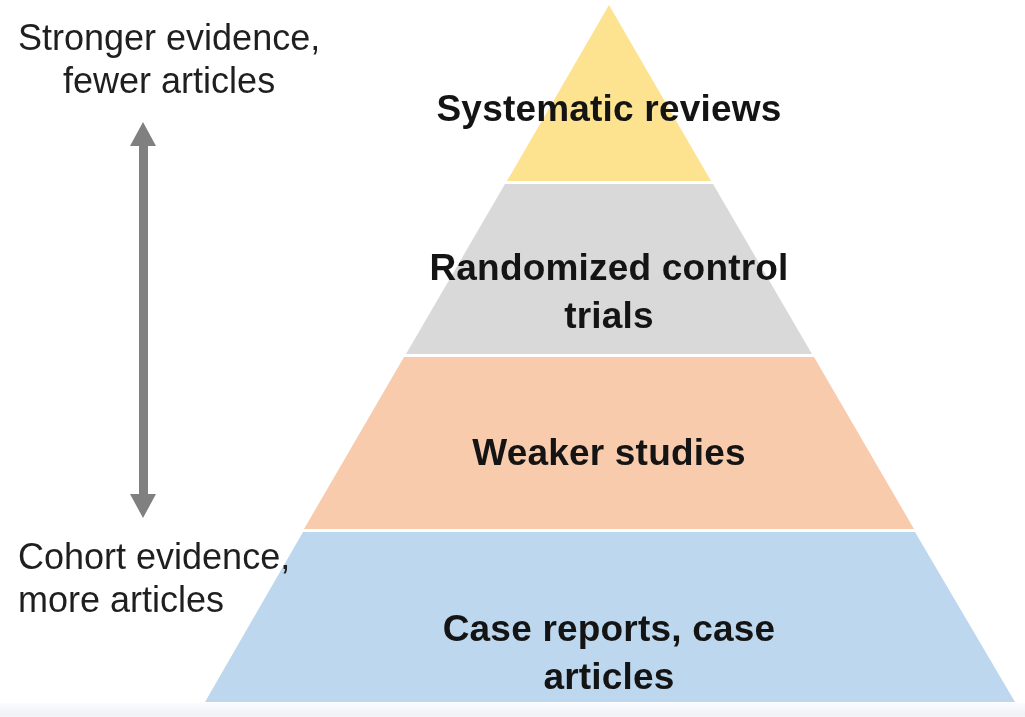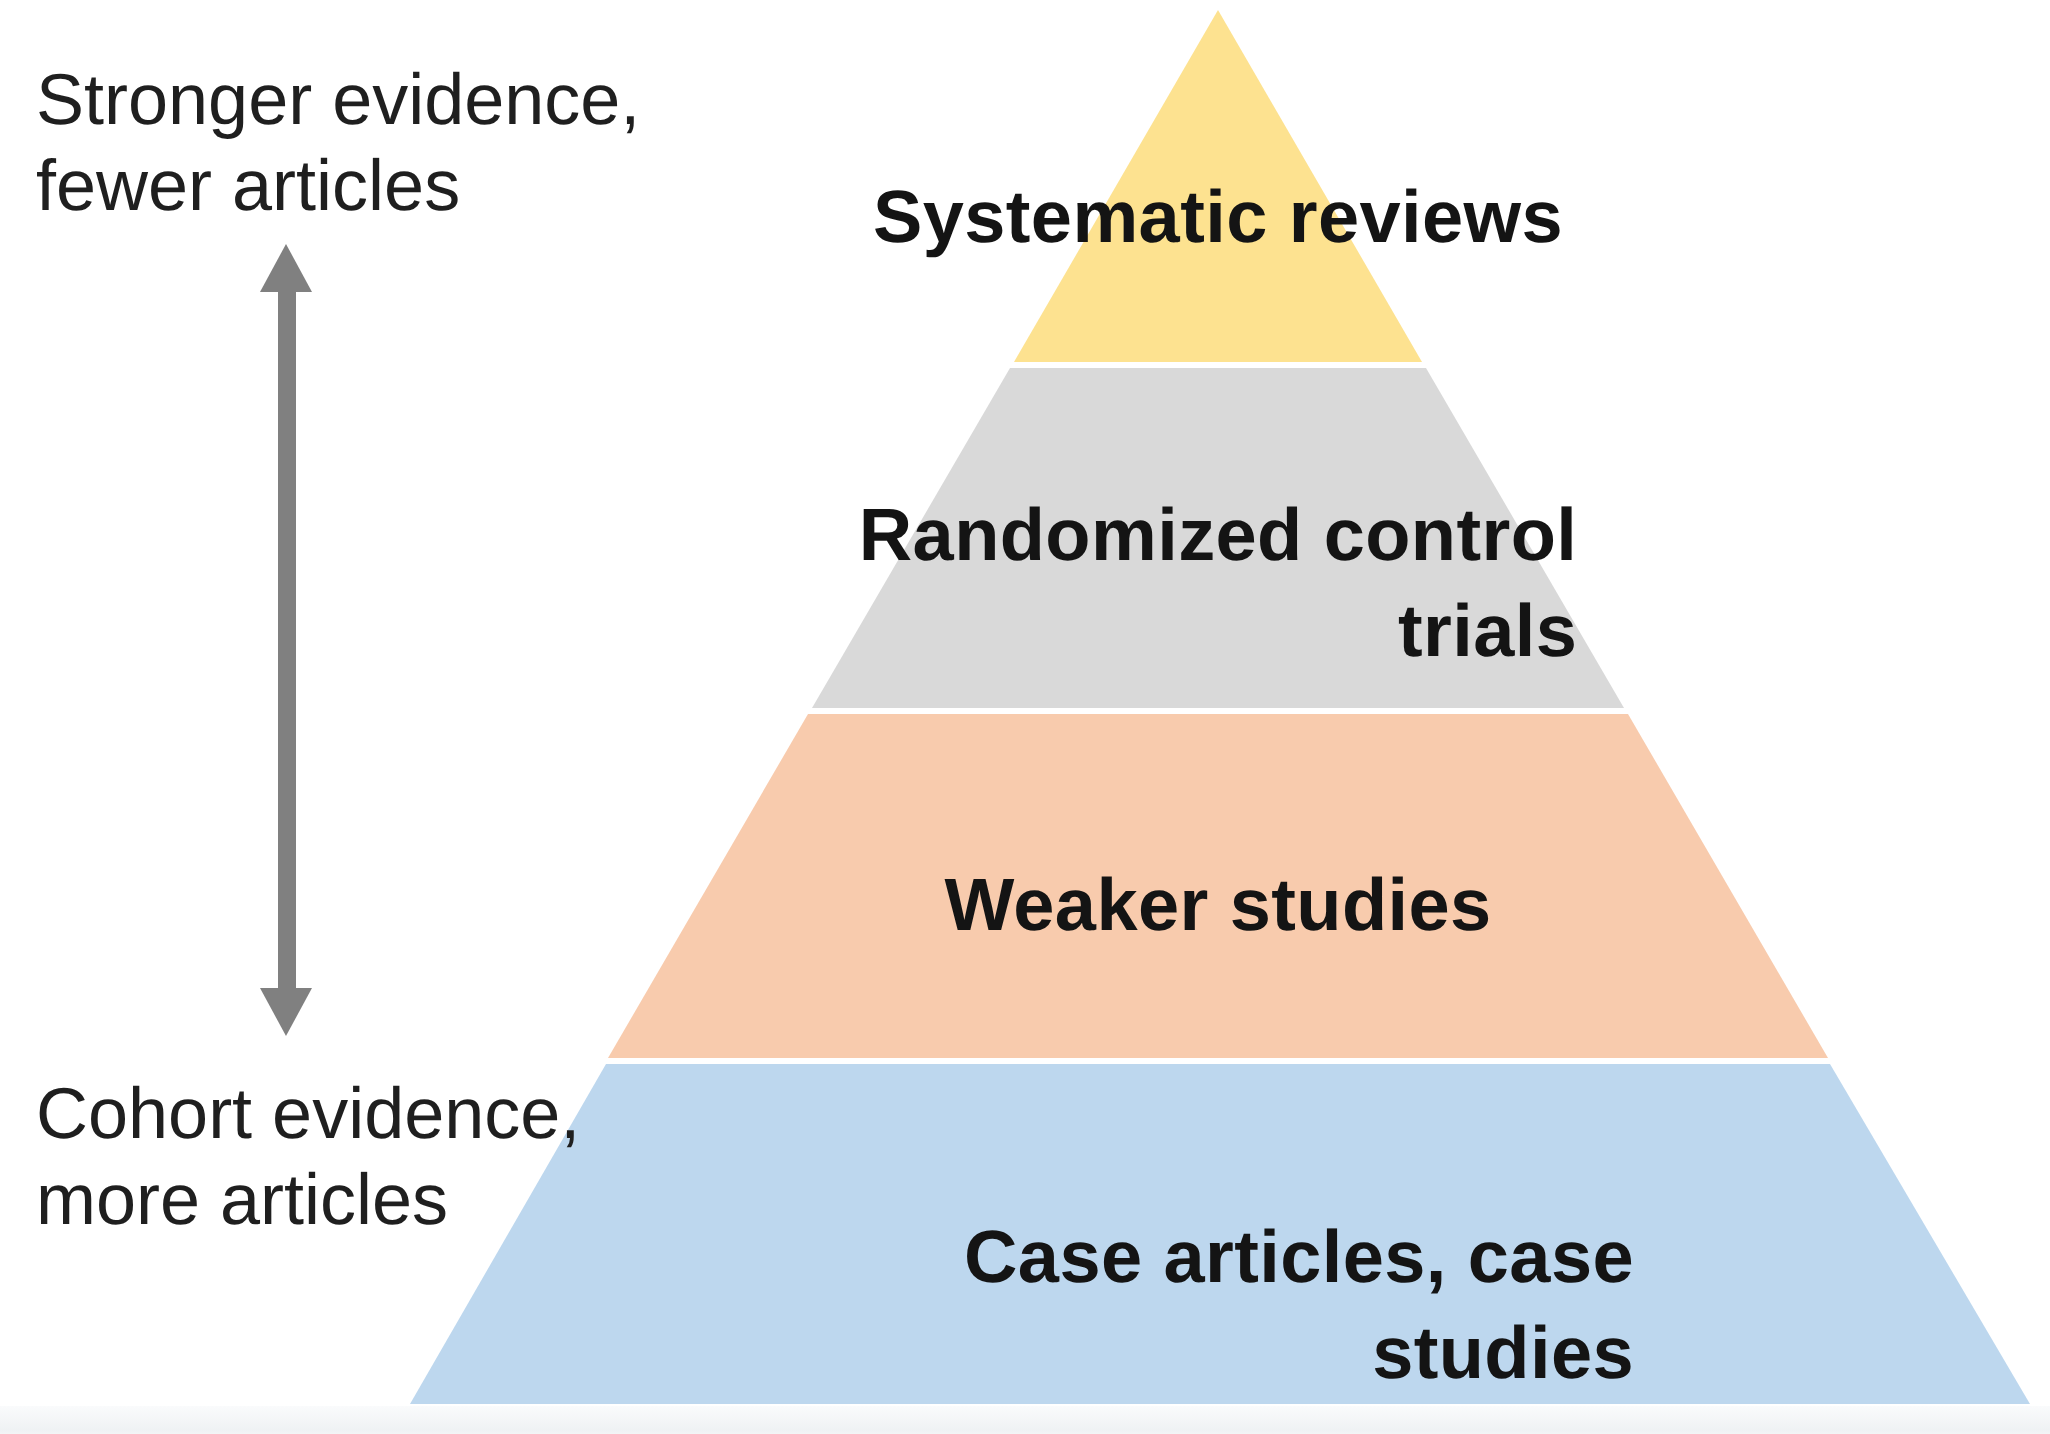--- a/index.html
+++ b/index.html
@@ -21,21 +21,21 @@
     top: 0;
     width: 1025px;
     height: 717px;
     display: block;
   }
   .tier-label {
     position: absolute;
     left: 609px;
     transform: translateX(-50%);
     white-space: pre-line;
-    text-align: right;
+    text-align: center;
     font-weight: 700;
     font-size: 37px;
     line-height: 48px;
     color: #141414;
     letter-spacing: 0.2px;
   }
   .side-label {
     position: absolute;
     left: 18px;
     white-space: pre-line;
@@ -76,23 +76,23 @@
     </g>
   </svg>
 
   <div class="tier-label" style="top: 85px;">Systematic reviews</div>
 
   <div class="tier-label" style="top: 244px;">Randomized control
 trials</div>
 
   <div class="tier-label" style="top: 429px;">Weaker studies</div>
 
-  <div class="tier-label" style="top: 605px;">Case articles, case studies</div>
+  <div class="tier-label" style="top: 605px;">Case reports, case articles</div>
 
-  <div class="side-label" style="top: 28px;">Stronger evidence,
+  <div class="side-label" style="top: 16px; text-align: center;">Stronger evidence,
 fewer articles</div>
 
   <div class="side-label" style="top: 535px;">Cohort evidence,
 more articles</div>
 
   <div class="footer-strip"></div>
 
 </div>
 
 </body></html>

